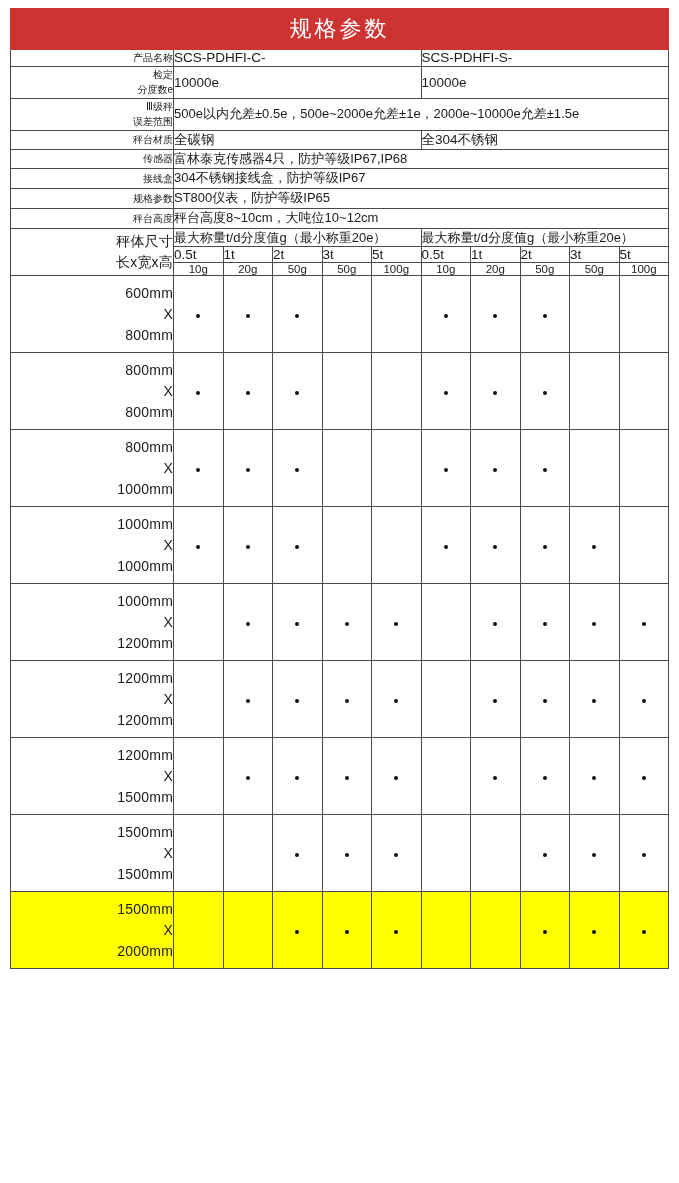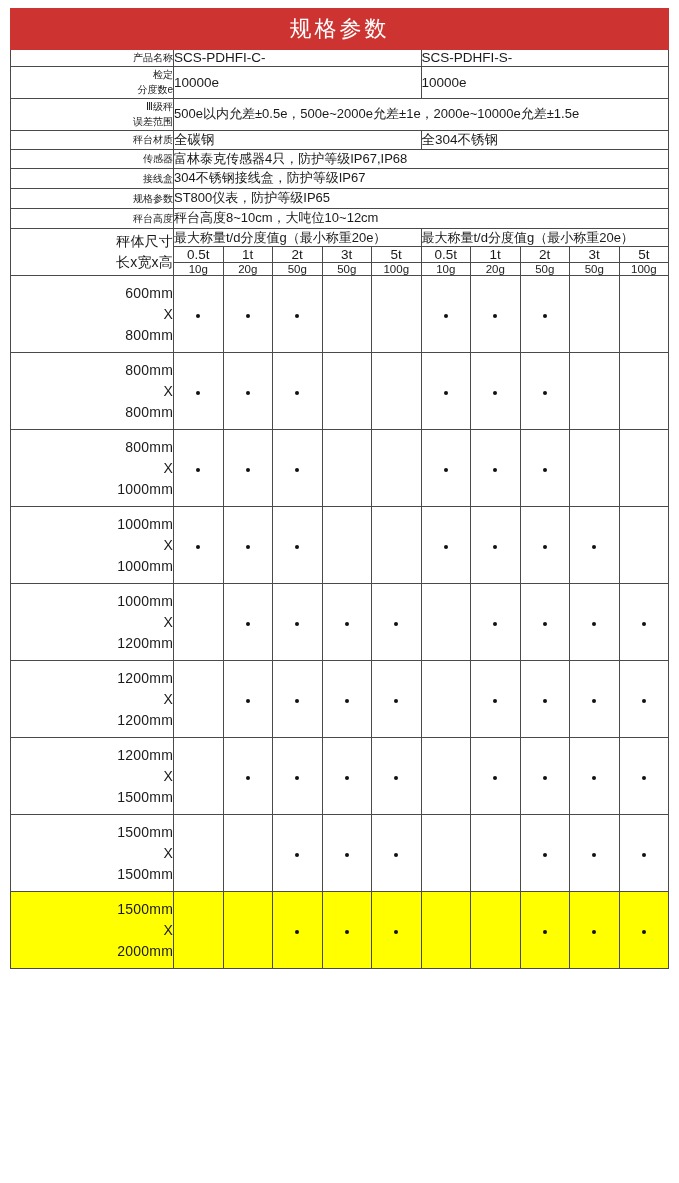--- a/index.html
+++ b/index.html
@@ -62,21 +62,21 @@
     line-height: 1.45;
   }
   .grouphead {
     text-align: left;
     font-size: 13px;
     line-height: 1.35;
     padding: 5px 3px 5px 5px;
     margin-left: 17px;
   }
   .tcap {
-    text-align: center;
+    text-align: left;
     font-size: 13.5px;
     padding: 6px 1px;
   }
   .tdiv {
     text-align: center;
     font-size: 11.5px;
     padding: 6px 1px;
     color: #222;
   }
   .dimlabel {

